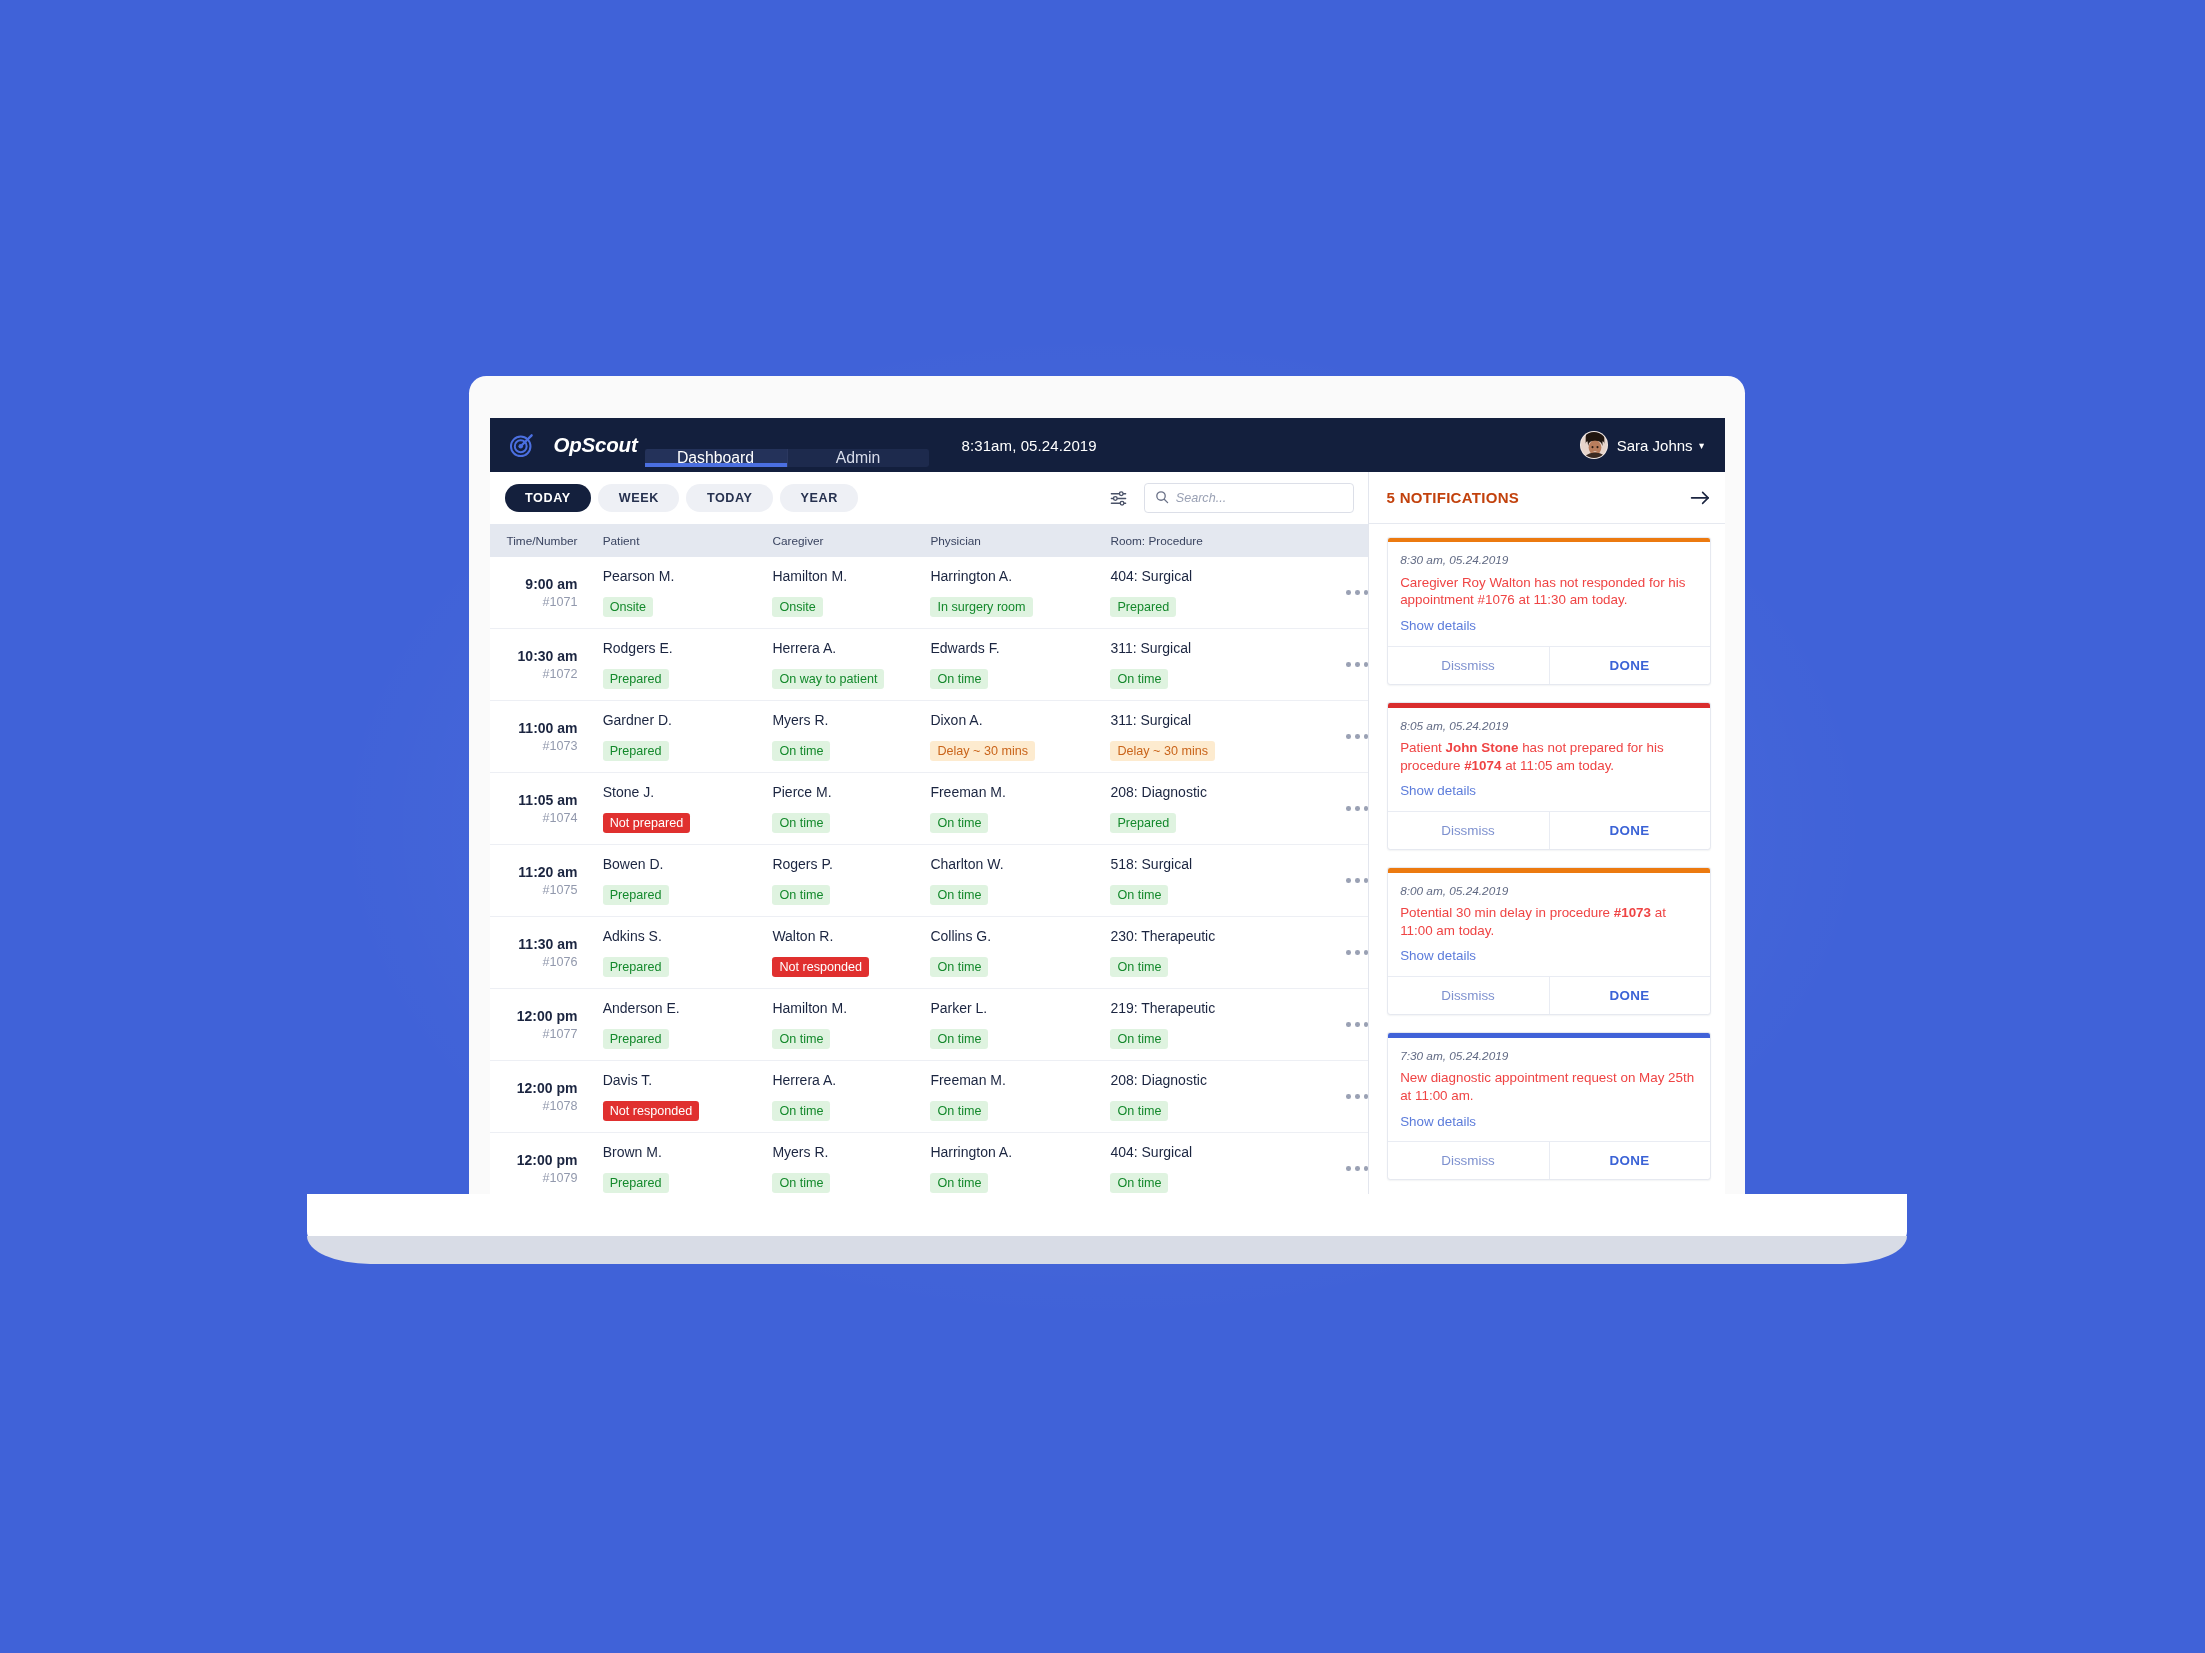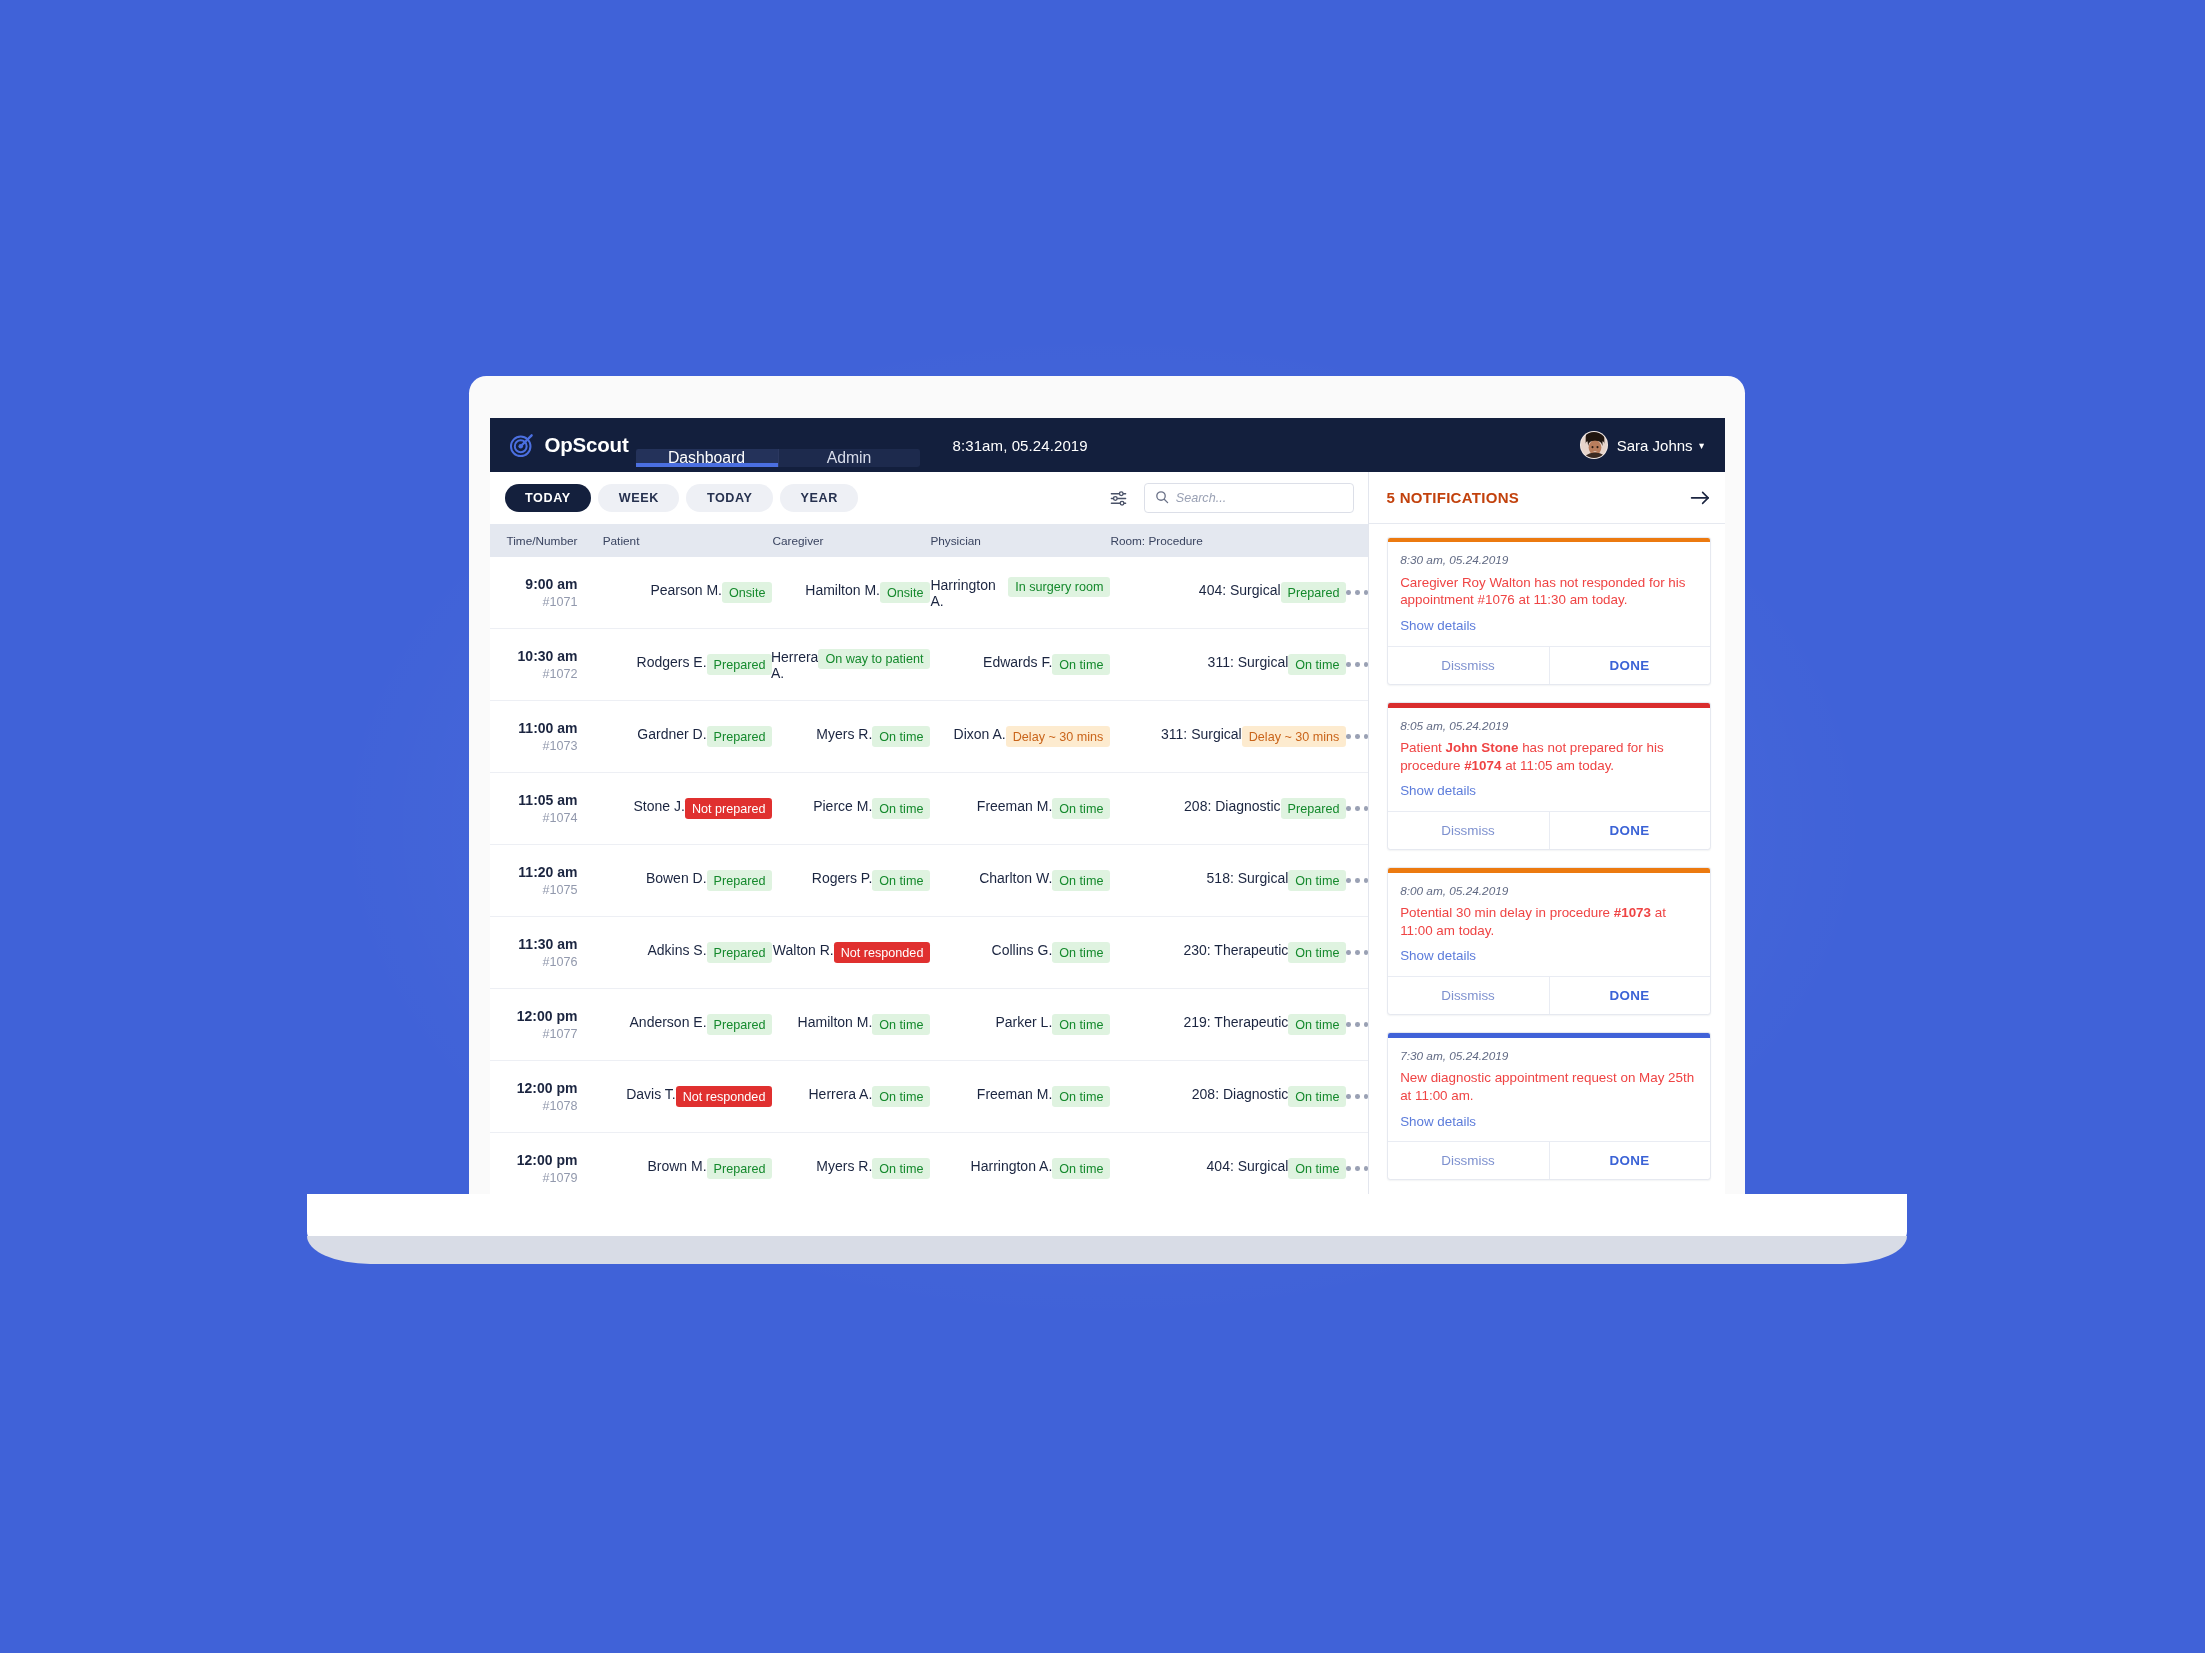--- a/index.html
+++ b/index.html
@@ -63,22 +63,23 @@
   
   .topnav {
     height: 54px;
     background: #131f3d;
     display: flex;
     align-items: stretch;
     flex: 0 0 auto;
     position: relative;
   }
   .brand {
-    display: flex; align-items: center; gap: 11px;
+    display: flex; align-items: center; gap: 20px;
     padding: 0 7px 0 19px;
+    font-style: italic;
   }
   .brand-mark { width: 25px; height: 25px; display:block; }
   .brand-name {
     color: #ffffff; font-size: 20.5px; font-weight: bold; letter-spacing: -0.2px;
   }
   .nav-tabs { display:flex; align-items: flex-end; }
   .nav-tab {
     width: 142px;
     display: flex; align-items: center; justify-content: center;
     color: #d7dcea; font-size: 15.8px;
@@ -170,21 +171,21 @@
   .c-room { width: 236px; flex:0 0 auto; }
   .c-menu { flex:1 1 auto; display:flex; justify-content:center; }
 
   .table-body { flex:1 1 auto; background: #fff; overflow:hidden; }
   .row {
     display:flex; align-items:center;
     min-height: 72px;
     border-bottom: 0.8px solid #edeff4;
     padding-left: 7.9px;
   }
-  .cell { display:flex; flex-direction: row; gap: 0; justify-content: flex-end; }
+  .cell { display:flex; flex-direction: column; gap: 13px; justify-content: flex-end; }
   .time-block { display:flex; flex-direction: column; align-items: flex-end; gap: 3.9px; }
   .time-main { font-size: 14px; font-weight: bold; color:#1b2540; }
   .time-num { font-size: 12.6px; color:#9299ad; }
   .name { font-size: 14px; color:#1b2540; }
   .badge {
     align-self: flex-start;
     font-size: 12.6px;
     padding: 3.2px 7px;
     border-radius: 3.2px;
     white-space: nowrap;

